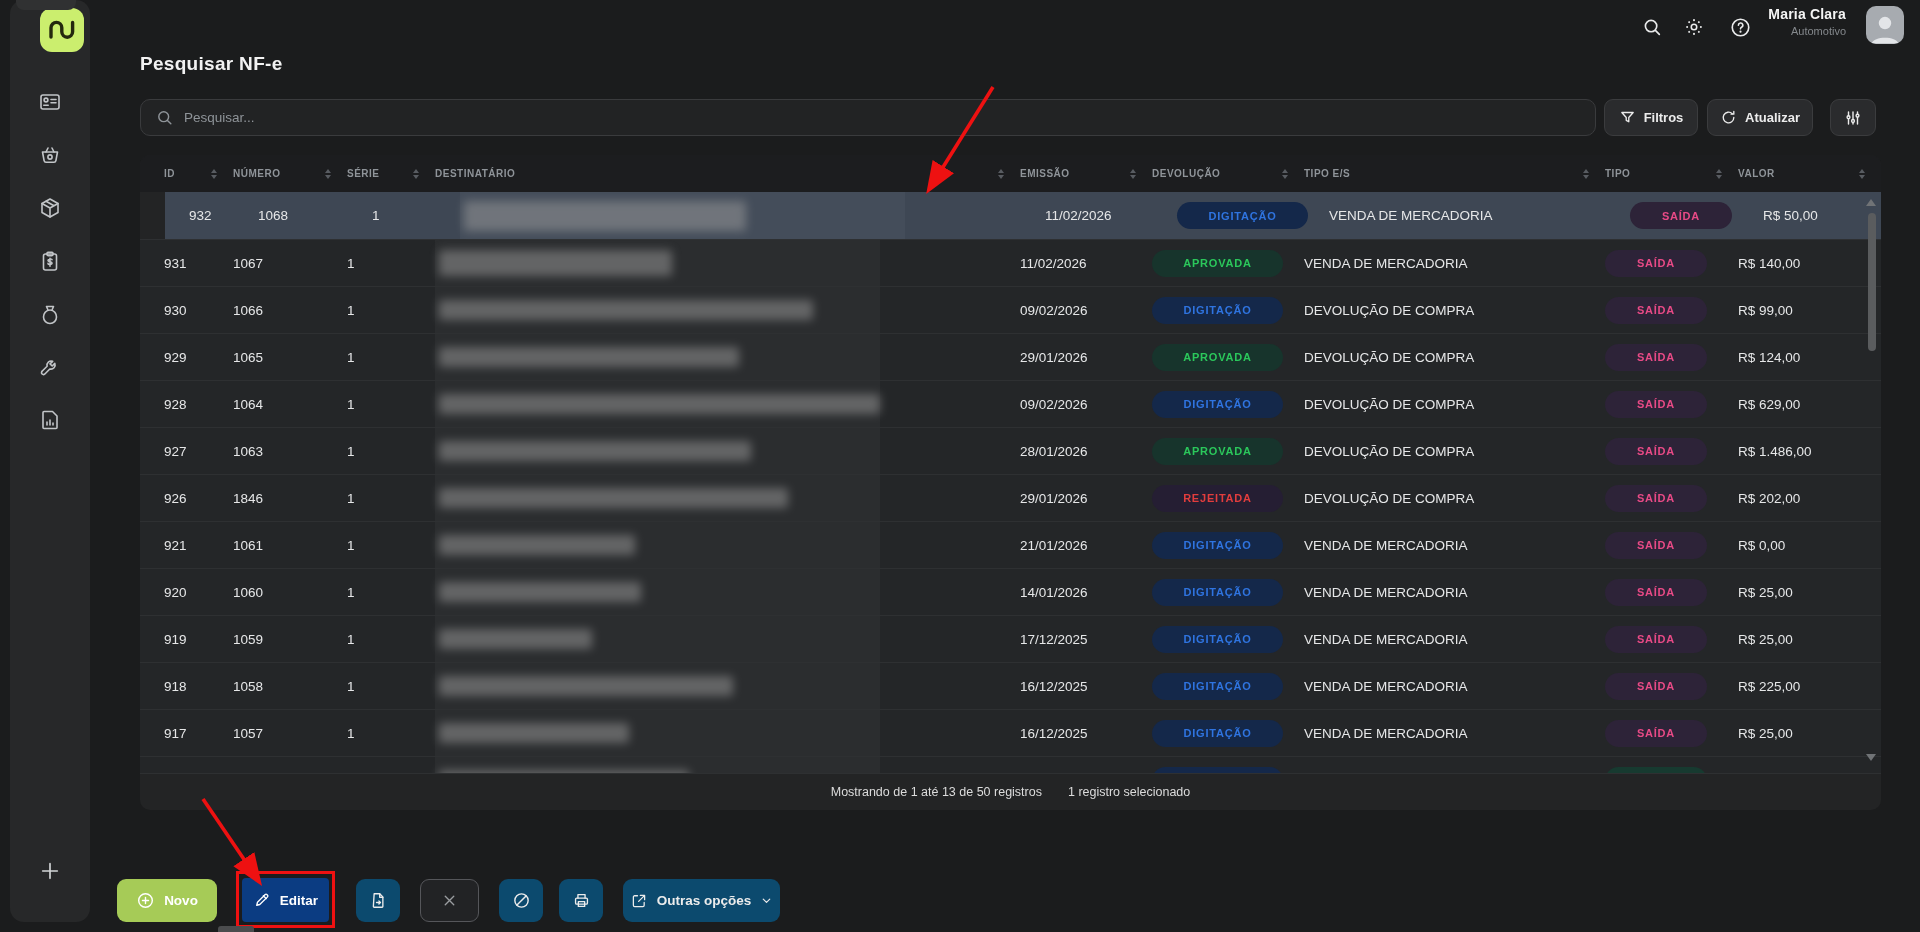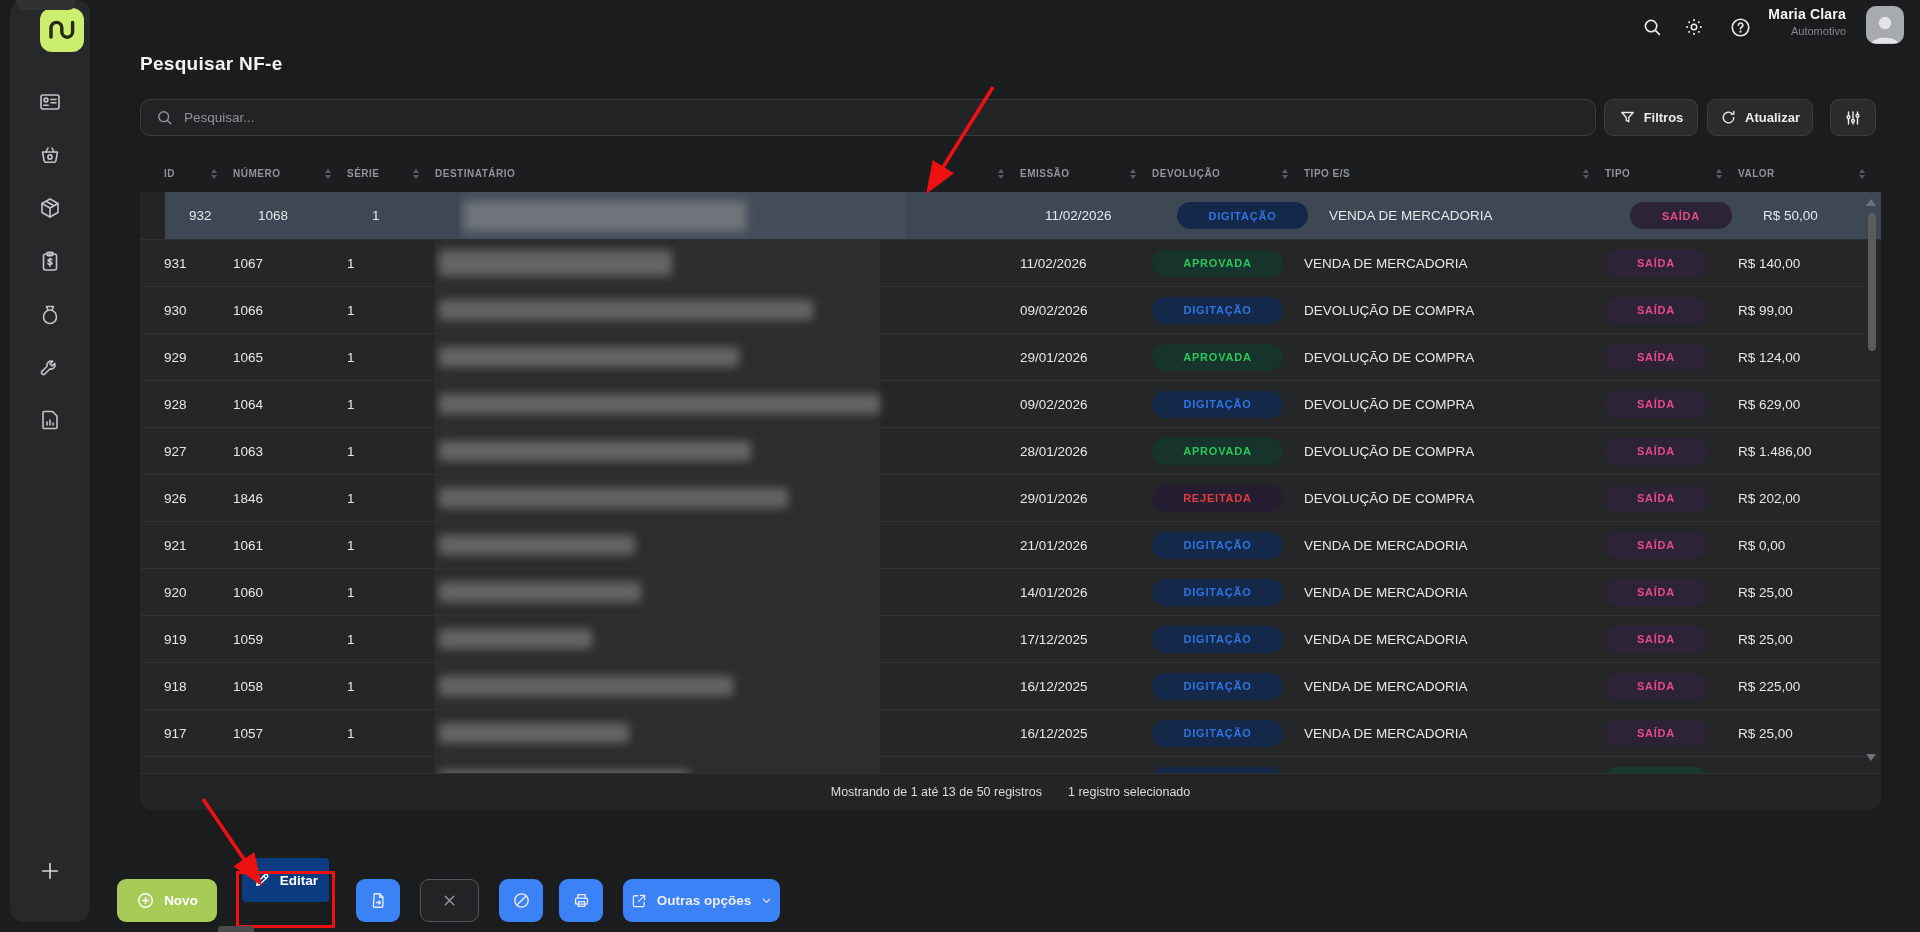--- a/index.html
+++ b/index.html
@@ -57,24 +57,24 @@
   .badge.sit { width:131px; } .badge.tp { width:102px; }
   .tfoot { height:37px; border-top:1px solid #2e3032; display:flex; align-items:center; justify-content:center; gap:26px; font-size:12.5px; color:#dcdcdc; }
 
   
   .sb-up,.sb-down { position:absolute; right:5px; width:0; height:0; border-left:5px solid transparent; border-right:5px solid transparent; cursor:pointer; }
   .sb-up { top:44px; border-bottom:7px solid #707376; }
   .sb-down { top:599px; border-top:7px solid #707376; }
   .sb-thumb { position:absolute; right:5px; top:58px; width:8px; height:138px; background:#5a5c5e; border-radius:4px; cursor:pointer; }
 
   
-  .bbar-btn { position:absolute; top:879px; height:43px; border-radius:9px; display:flex; align-items:center; justify-content:center; gap:9px; font-size:13.5px; font-weight:bold; cursor:pointer; color:#ececec; background:#3b82f6; }
+  .bbar-btn { position:absolute; top:879px; height:43px; border-radius:9px; display:flex; align-items:center; justify-content:center; gap:9px; font-size:13.5px; font-weight:bold; cursor:pointer; color:#ececec; background:#0c4a6e; }
   .btn-novo { left:117px; width:100px; color:#ffffff; }
   .annot-box { position:absolute; left:236px; top:871px; width:99px; height:57px; border:3px solid #ee1111; pointer-events:none; }
-  .btn-editar { left:242px; top:858px; width:87px; height:44px; border-radius:4px; color:#ffffff; }
+  .btn-editar { left:242px; top:878px; width:87px; height:44px; border-radius:4px; color:#ffffff; }
   .btn-sq { width:44px; }
   .btn-x { left:420px; width:59px; background:#222325; border:1px solid #55565a; color:#9a9da0; }
   .btn-outras { left:623px; width:157px; font-weight:bold; }
   .bottom-sliver { position:absolute; left:218px; top:926px; width:36px; height:6px; background:#4b4c4e; border-radius:3px 3px 0 0; }
 
   .annot-svg { position:absolute; left:0; top:0; width:1920px; height:932px; pointer-events:none; }
   svg.ic { display:block; }
 </style>
 </head>
 <body>

